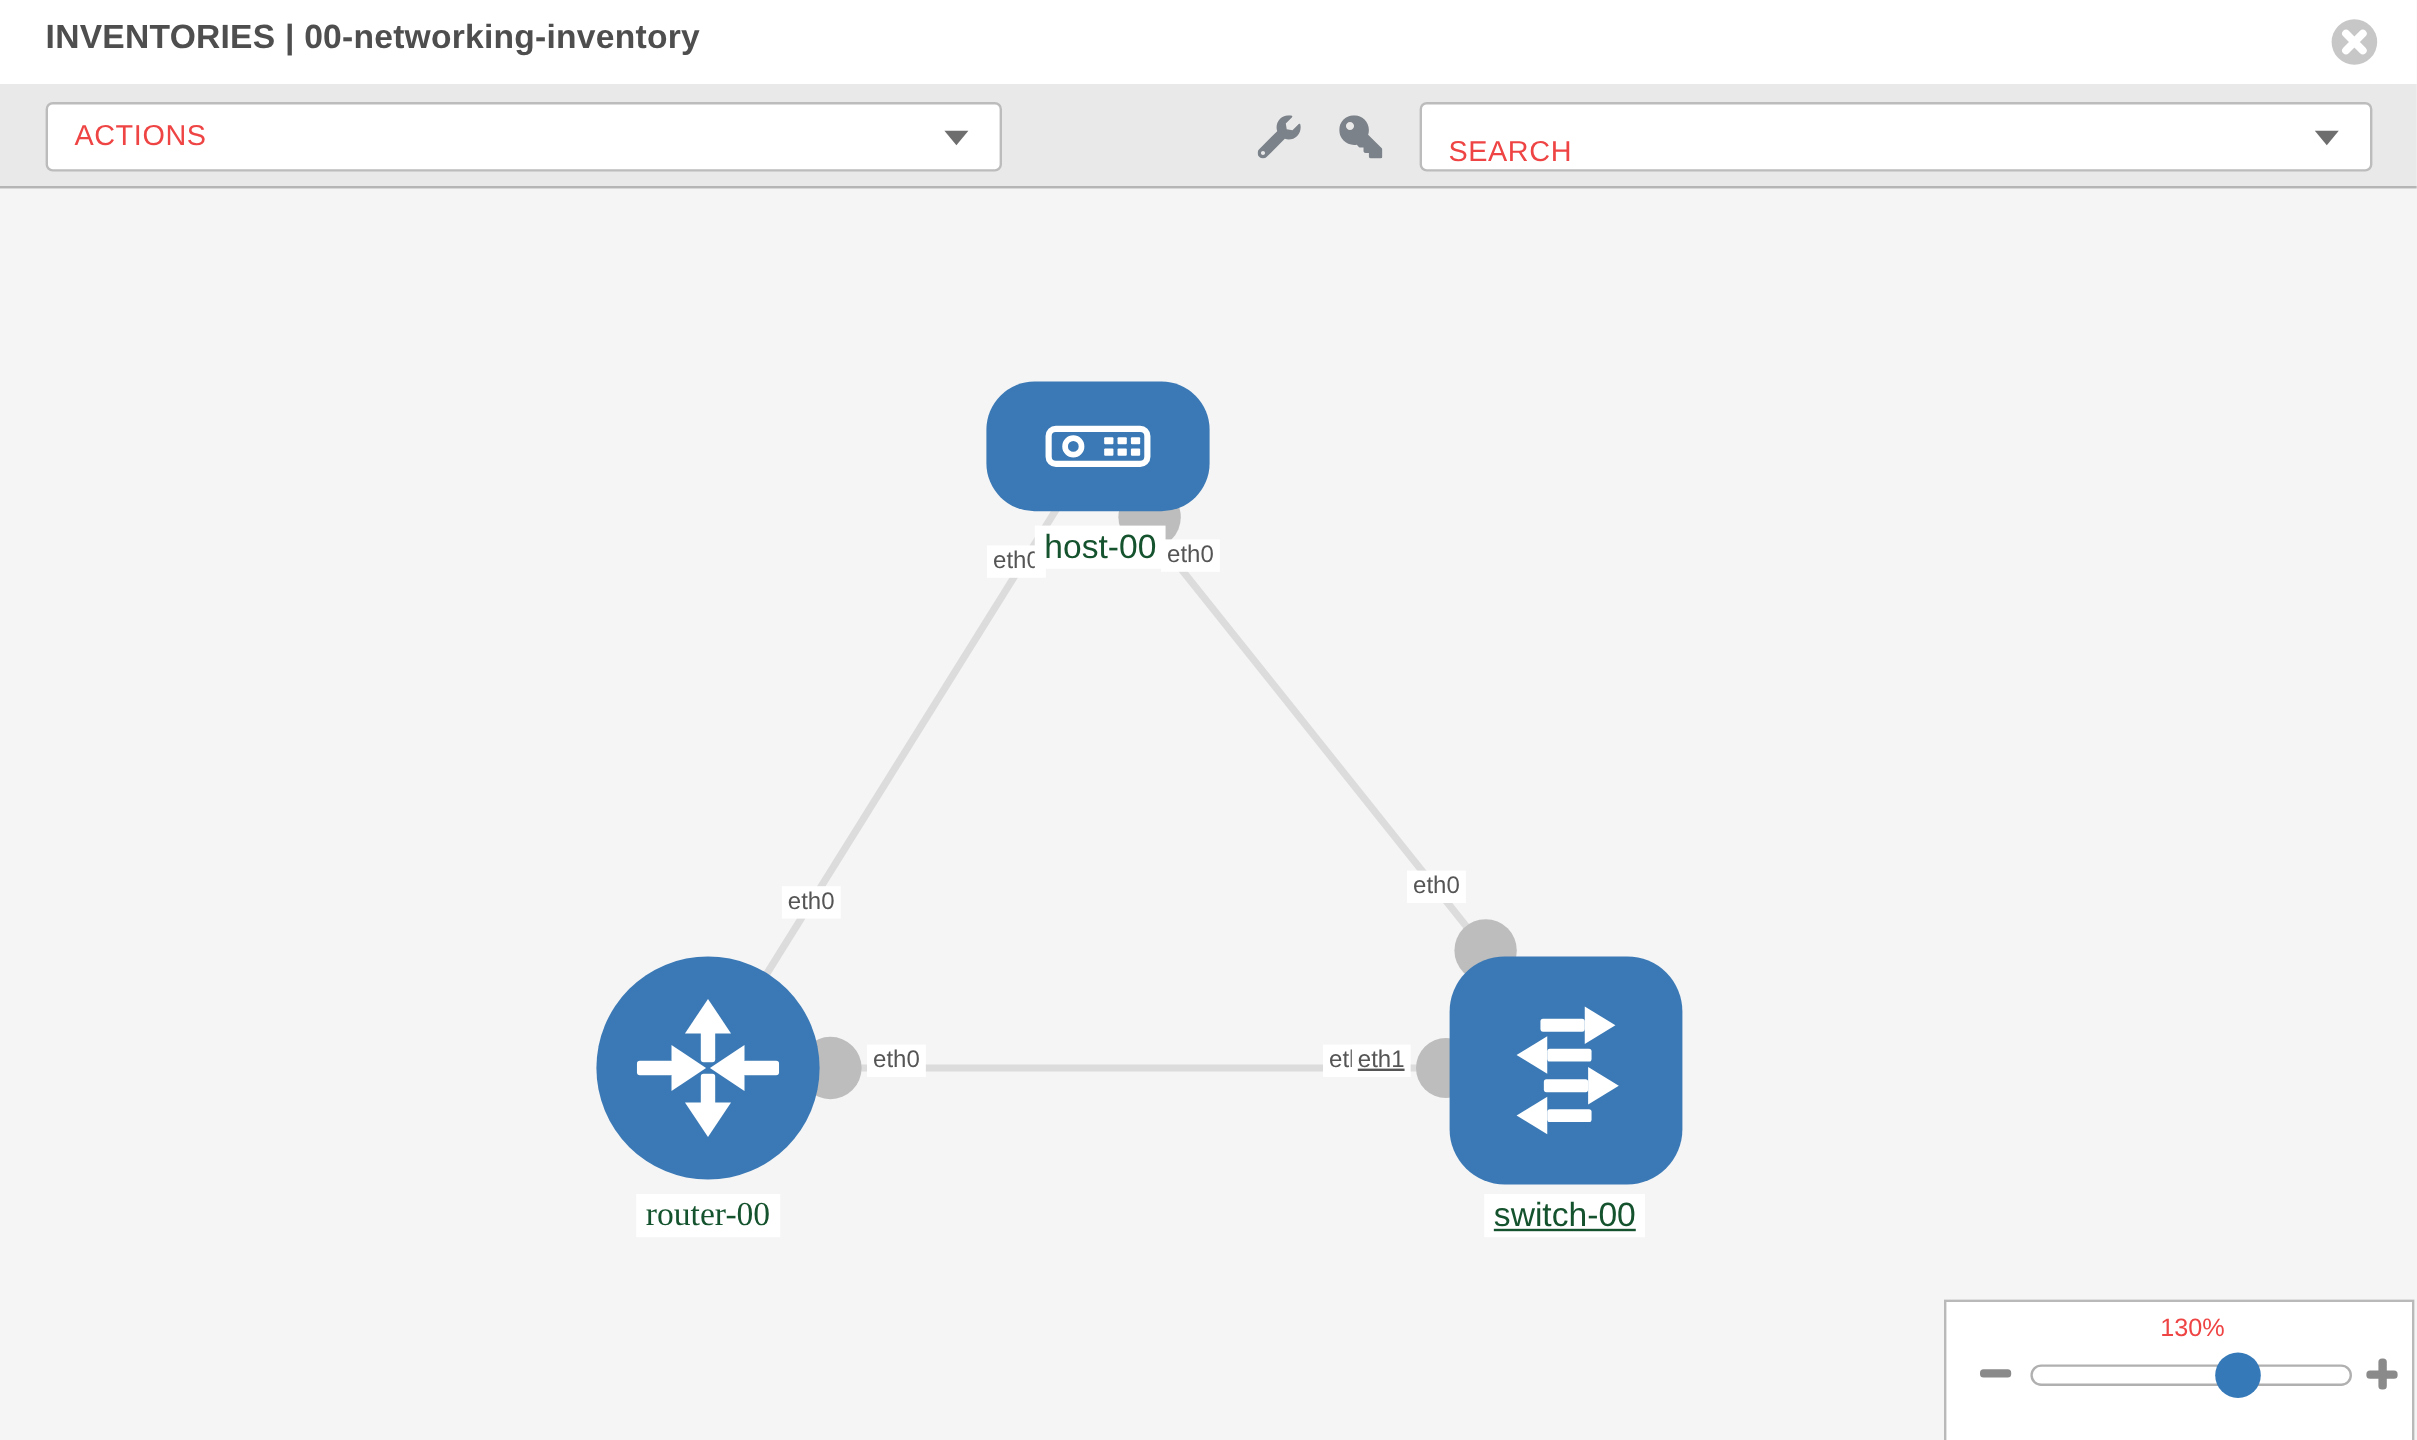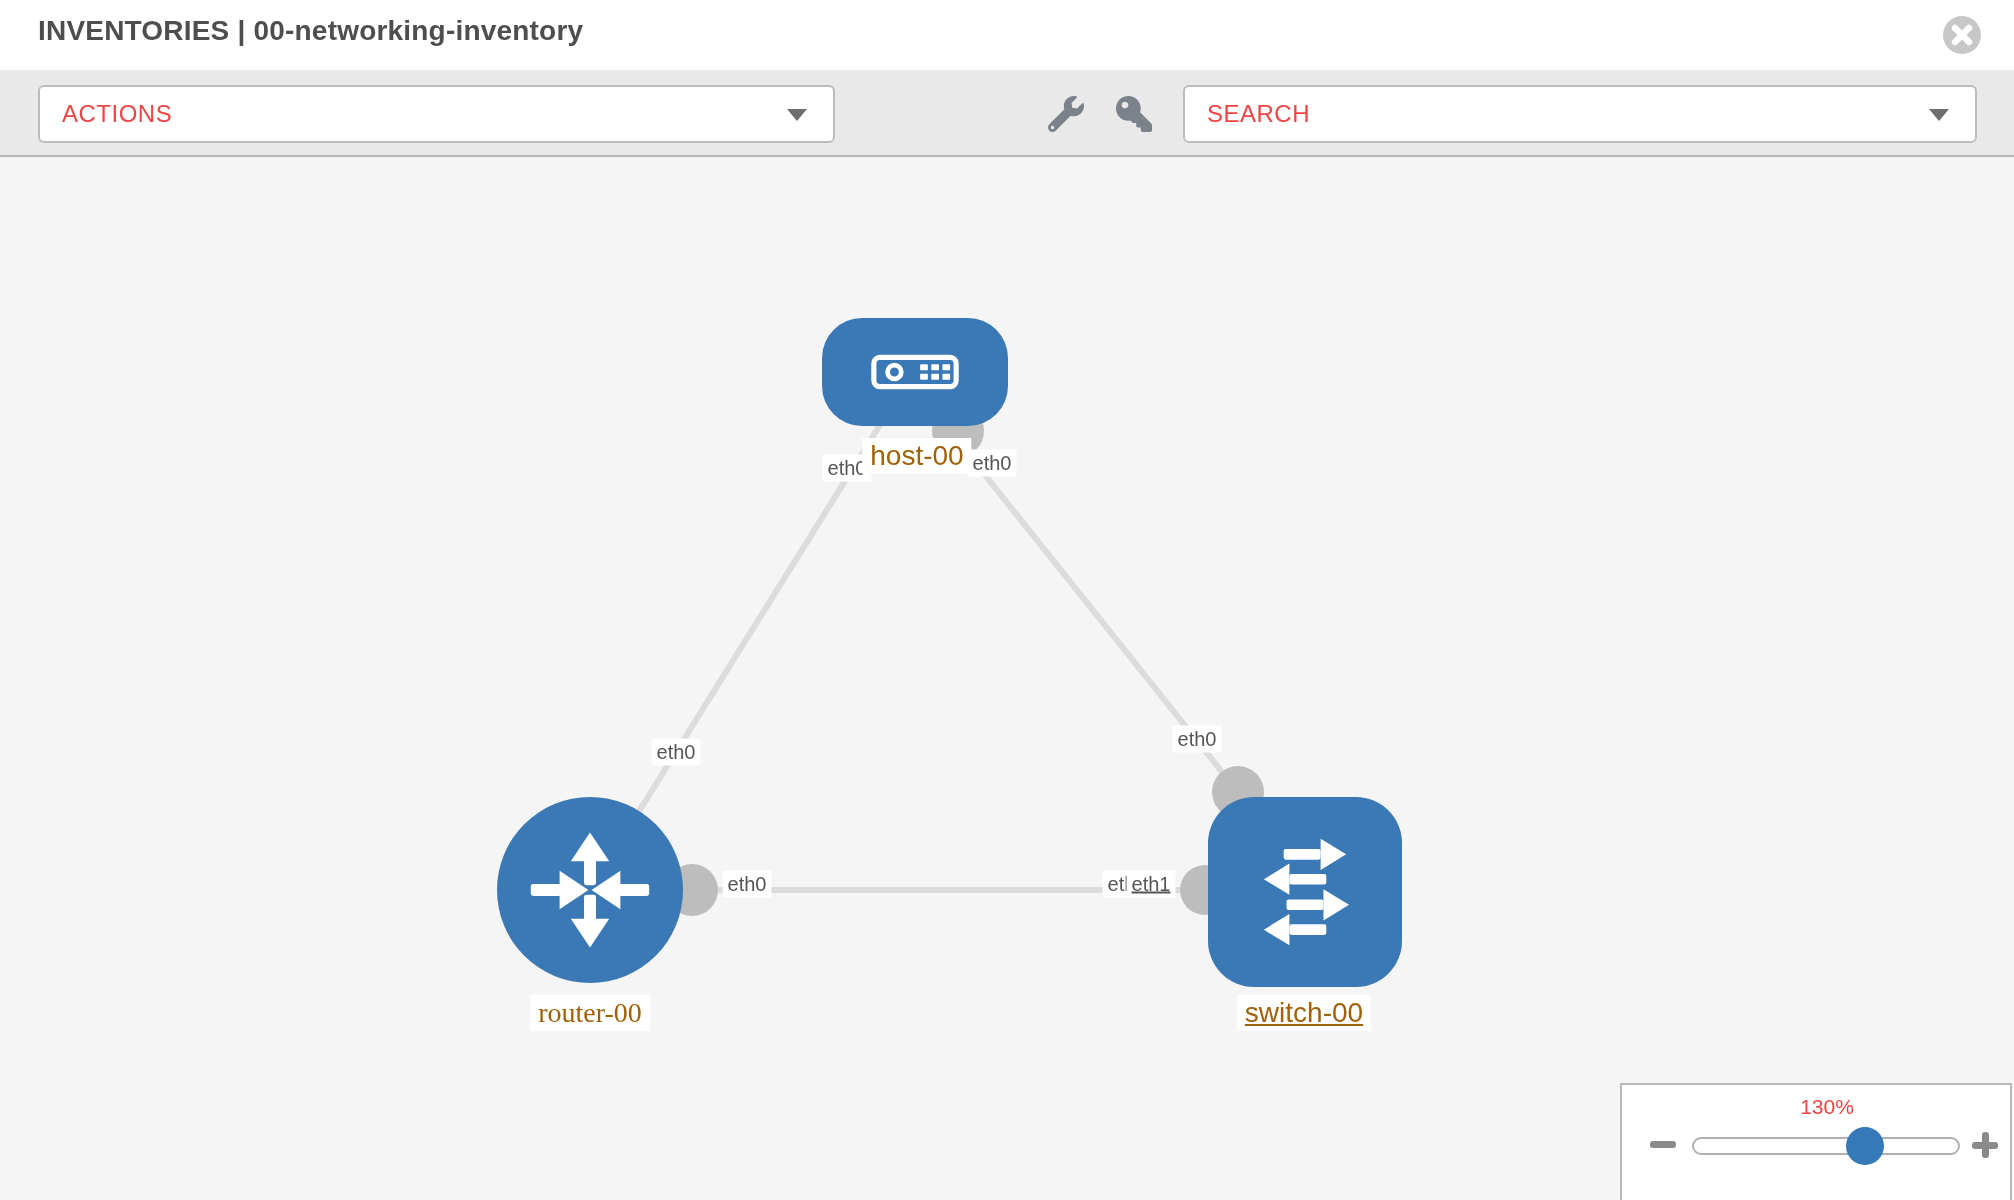--- a/index.html
+++ b/index.html
@@ -13,35 +13,35 @@
 
   
   .toolbar{position:absolute;left:0;top:70px;width:2014px;height:87px;background:#e9e9e9;
     border-bottom:2px solid #b5b5b5;box-sizing:border-box;z-index:20;}
   .select{position:absolute;top:15px;height:58px;background:#fff;border:2px solid #bcbcbc;border-radius:6px;
     box-sizing:border-box;display:flex;align-items:center;cursor:pointer;}
   .select .sel-label{padding-left:22px;font-size:24px;color:#ef4444;letter-spacing:.5px;}
   .select .caret{position:absolute;right:26px;top:50%;margin-top:-5px;width:0;height:0;
     border-left:10px solid transparent;border-right:10px solid transparent;border-top:12px solid #6e6e6e;}
   .select.actions{left:38px;width:797px;}
-  .select.search{left:1183px;width:794px;}
+  .select.search{left:1183px;width:794px;align-items:flex-end;}
   .tool-btn{position:absolute;top:20px;width:48px;height:48px;border:none;background:transparent;padding:0;cursor:pointer;
     display:flex;align-items:center;justify-content:center;}
   .tool-btn.wrench{left:1042px;}
   .tool-btn.key{left:1110px;}
 
   
   .canvas{position:absolute;left:0;top:157px;width:1840px;height:1043px;background:#f5f5f6;}
   #graph-svg{position:absolute;left:0;top:0;z-index:1;}
   .node{position:absolute;z-index:3;background:#3a79b5;display:flex;align-items:center;justify-content:center;cursor:pointer;}
   .node.host{border-radius:40px;}
   .node.router{border-radius:50%;}
   .node.switch{border-radius:46px;}
   .node-label{position:absolute;z-index:5;transform:translate(-50%,-50%);background:#ffffff;
-    color:#a16207;font-size:28px;padding:2px 8px;white-space:nowrap;}
+    color:#14532d;font-size:28px;padding:2px 8px;white-space:nowrap;}
   .eth-label{position:absolute;z-index:4;transform:translate(-50%,-50%);background:#ffffff;
     color:#555555;font-size:20px;padding:2px 5px;white-space:nowrap;}
 
   
   .zoom-panel{position:absolute;left:1620px;top:1083px;width:392px;height:130px;background:#ffffff;
     border:2px solid #b9b9b9;box-sizing:border-box;z-index:25;}
   .zoom-value{position:absolute;left:140px;top:10px;width:130px;text-align:center;font-size:21px;color:#ef4444;}
   .zoom-minus{position:absolute;left:28px;top:47px;width:30px;height:24px;cursor:pointer;background:transparent;border:none;}
   .zoom-minus .bar-h{position:absolute;left:0;top:9px;width:26px;height:7px;border-radius:3px;background:#8a8a8a;}
   .zoom-plus{position:absolute;left:350px;top:47px;width:30px;height:26px;cursor:pointer;background:transparent;border:none;}

